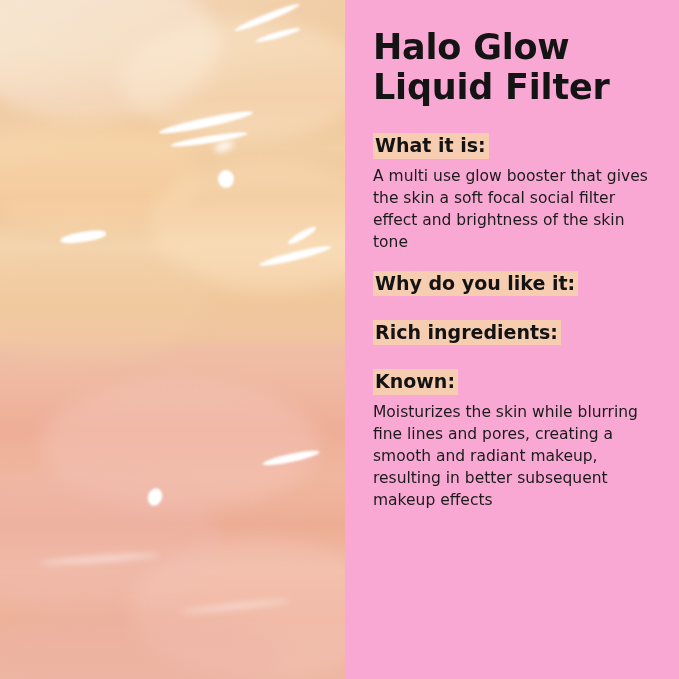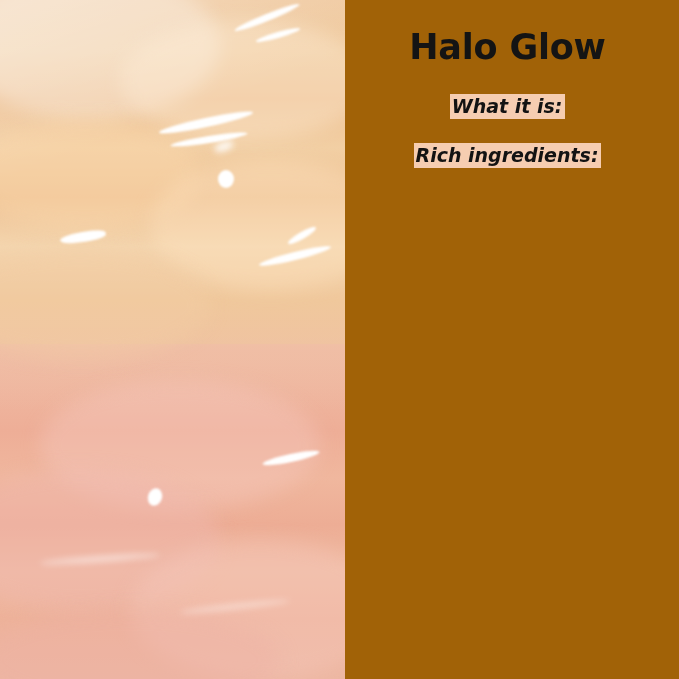--- a/index.html
+++ b/index.html
@@ -77,35 +77,34 @@
     background: #ffffff;
     border-radius: 50%;
     filter: blur(1.2px);
   }
   .hl.soft { filter: blur(3px); opacity: 0.85; }
 
   
   .text-panel {
     position: relative;
     flex: 1 1 auto;
-    padding: 20px 30px 10px 21px;
+    padding: 20px 30px 10px 28px;
     box-sizing: border-box;
-    background: #a16207;
-    text-align: center;
+    background: #f9a8d4;
   }
   .title {
     font-size: 35px;
     line-height: 1.13;
     font-weight: bold;
     color: #141414;
     letter-spacing: -0.2px;
     margin: 8px 0 26px 0;
     font-family: "DejaVu Sans", sans-serif;
   }
-  .section { margin-bottom: 18px; font-style: italic; }
+  .section { margin-bottom: 18px; }
   .section-head {
     display: inline-block;
     font-size: 19px;
     font-weight: bold;
     color: #131313;
     background: #f6cdb1;
     padding: 1px 3px 2px 2px;
     margin: 0 0 6px 0;
     line-height: 1.18;
     font-family: "DejaVu Sans", sans-serif;
@@ -150,29 +149,34 @@
     <div class="hl" style="left:286px; top:232px; width:32px; height:7px; transform:rotate(-30deg);"></div>
     <div class="hl" style="left:262px; top:454px; width:58px; height:8px; transform:rotate(-12deg);"></div>
     <div class="hl" style="left:148px; top:488px; width:14px; height:18px; transform:rotate(18deg);"></div>
     <div class="hl soft" style="left:40px; top:556px; width:120px; height:6px; transform:rotate(-4deg); opacity:0.5;"></div>
     <div class="hl soft" style="left:180px; top:604px; width:110px; height:5px; transform:rotate(-6deg); opacity:0.45;"></div>
   </div>
 
   <div class="text-panel">
     <h1 class="title">
       <span>Halo Glow</span><br>
+      <span>Liquid Filter</span>
     </h1>
 
     <div class="section">
       <div class="section-head">What it is:</div>
+      <p class="section-body">A multi use glow booster that gives the skin a soft focal social filter effect and brightness of the skin tone</p>
     </div>
 
     <div class="section">
+      <div class="section-head">Why do you like it:</div>
     </div>
 
     <div class="section">
       <div class="section-head">Rich ingredients:</div>
     </div>
 
     <div class="section">
+      <div class="section-head">Known:</div>
+      <p class="section-body">Moisturizes the skin while blurring fine lines and pores, creating a smooth and radiant makeup, resulting in better subsequent makeup effects</p>
     </div>
   </div>
 </div>
 
 </body></html>

